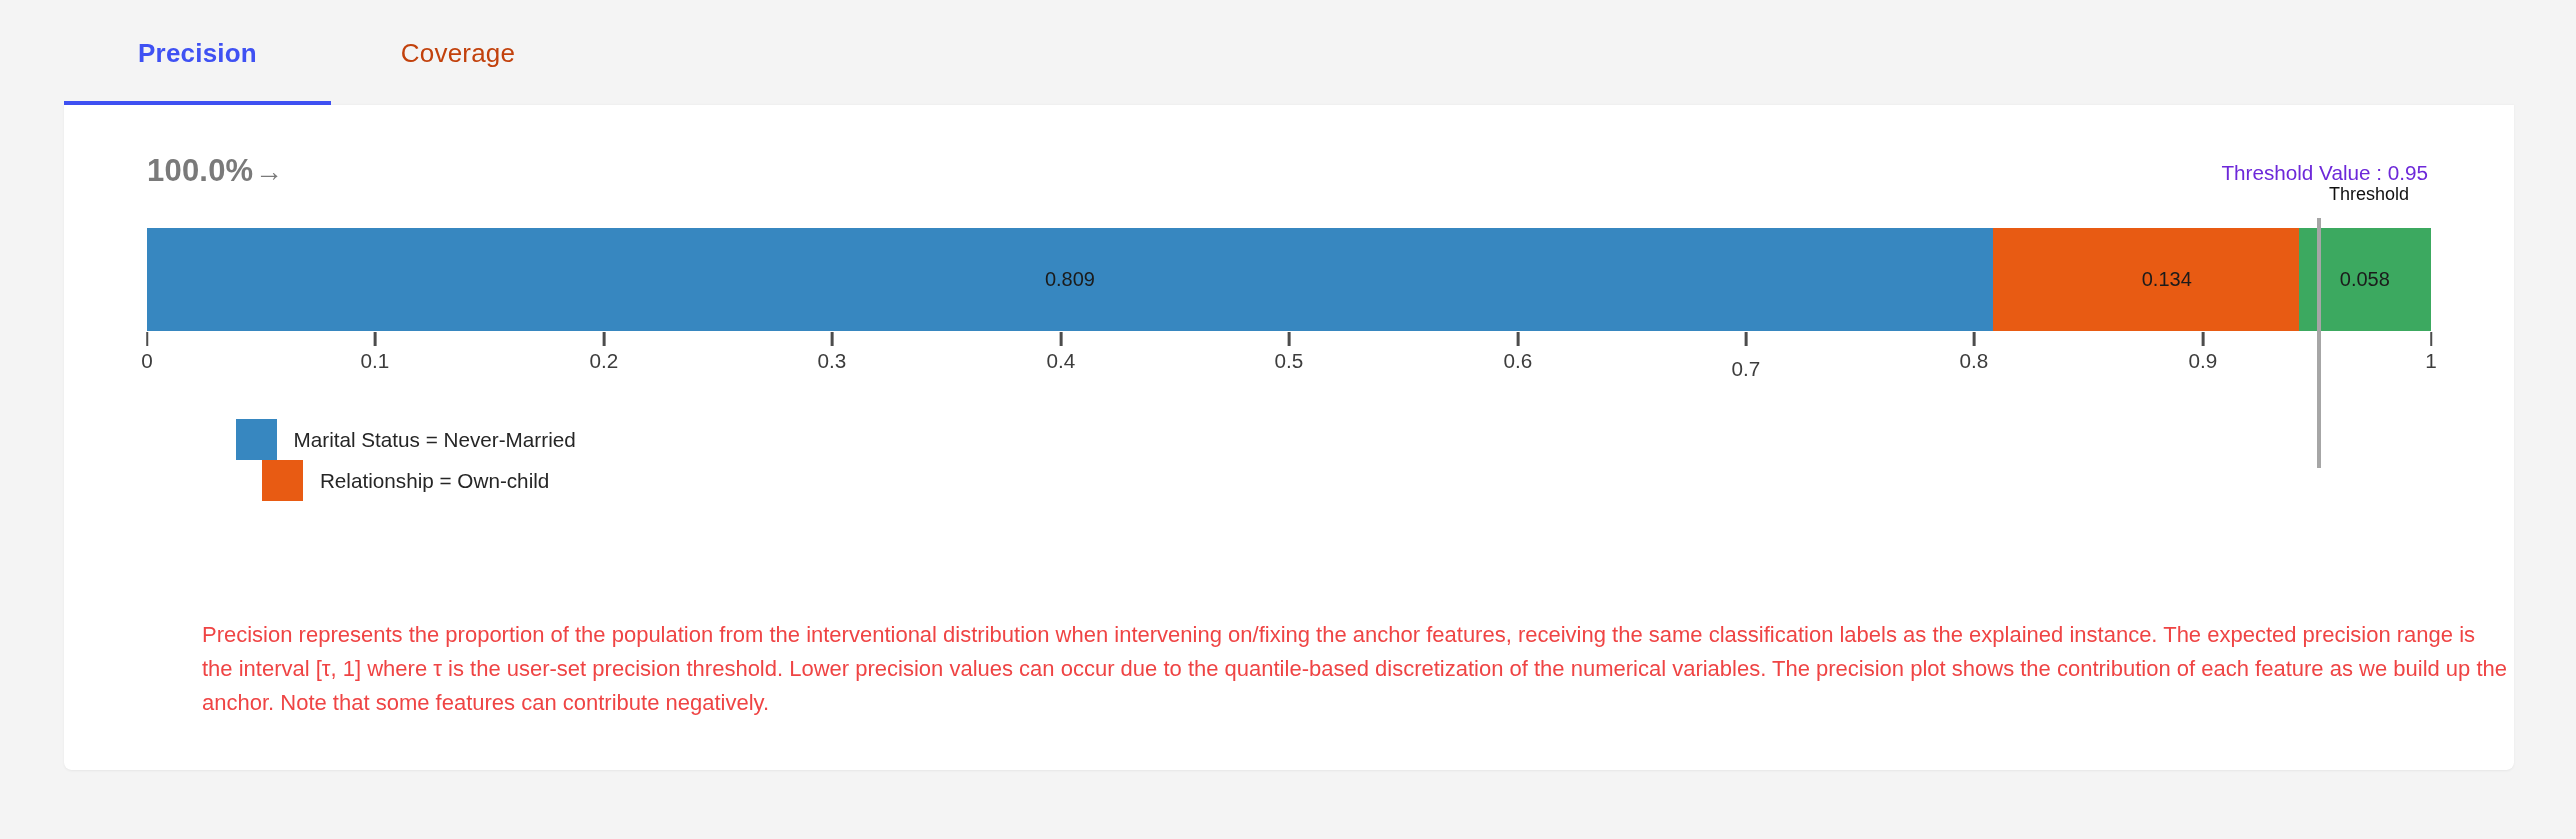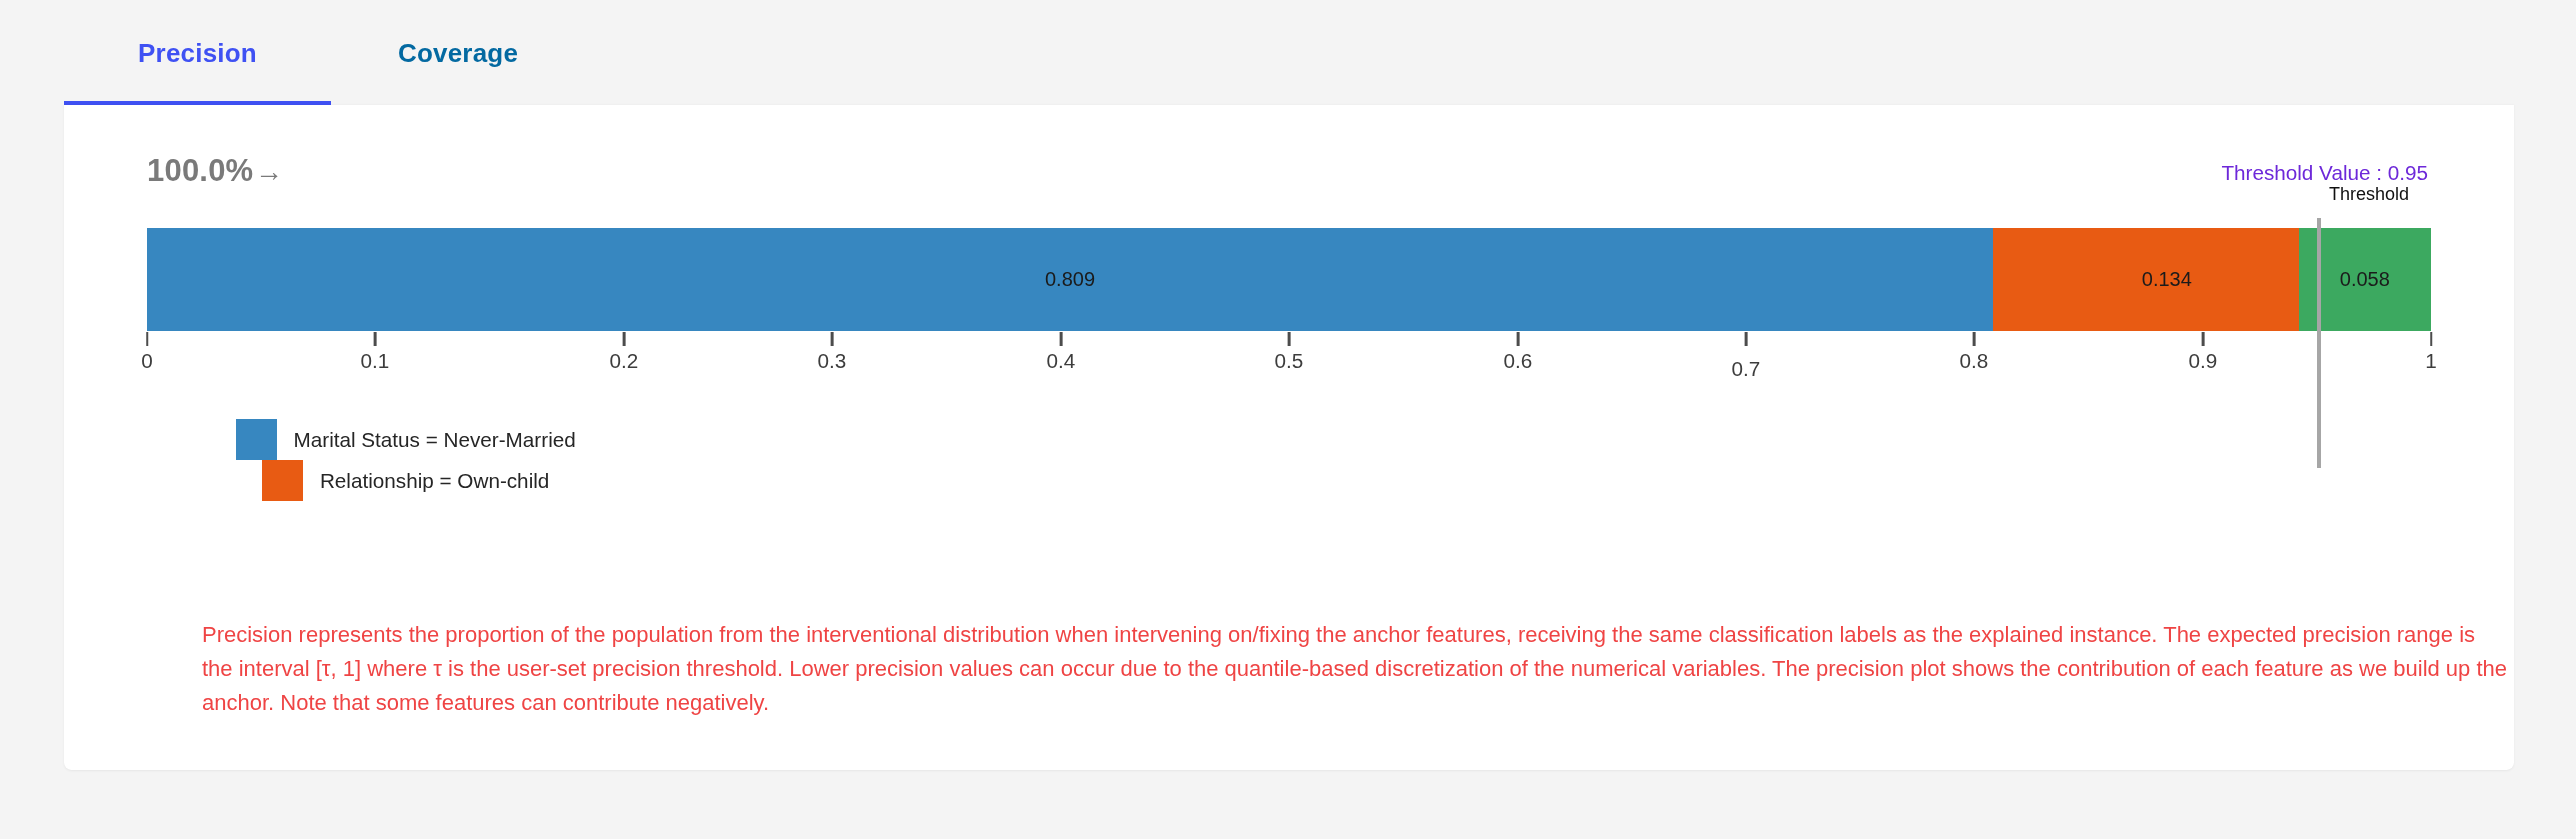--- a/index.html
+++ b/index.html
@@ -31,21 +31,21 @@
     height: 107px;
     display: flex;
     align-items: center;
     justify-content: center;
     font-size: 26px;
     letter-spacing: 0.2px;
     cursor: pointer;
     box-sizing: border-box;
   }
   .tab-precision { width: 267px; color: #3f51f3; font-weight: 600; }
-  .tab-coverage  { width: 190px; color: #0369a1; font-weight: 700; }
+  .tab-coverage  { width: 190px; color: #c2410c; font-weight: 400; }
   .tab-indicator {
     position: absolute;
     left: 0;
     bottom: 0;
     width: 100%;
     height: 5.8px;
     background: #3f51f3;
   }
 
   
@@ -94,21 +94,20 @@
     height: 100%;
   }
   
   .bar {
     position: absolute;
     left: 83px;
     top: 123px;
     width: 2284px;
     height: 103px;
     display: flex;
-    justify-content: flex-end;
   }
   .seg {
     height: 100%;
     display: flex;
     align-items: center;
     justify-content: center;
     font-size: 20px;
     color: #1b1b1b;
     box-sizing: border-box;
     overflow: hidden;
@@ -235,21 +234,21 @@
 
     <div class="axis" id="axis">
         <div class="tick" style="left: 0px;">
           <div class="tick-mark"></div>
           <div class="tick-text">0</div>
         </div>
         <div class="tick" style="left: 228px;">
           <div class="tick-mark"></div>
           <div class="tick-text">0.1</div>
         </div>
-        <div class="tick" style="left: 457px; margin-left: 20px;">
+        <div class="tick" style="left: 457px;">
           <div class="tick-mark"></div>
           <div class="tick-text">0.2</div>
         </div>
         <div class="tick" style="left: 685px;">
           <div class="tick-mark"></div>
           <div class="tick-text">0.3</div>
         </div>
         <div class="tick" style="left: 914px;">
           <div class="tick-mark"></div>
           <div class="tick-text">0.4</div>

